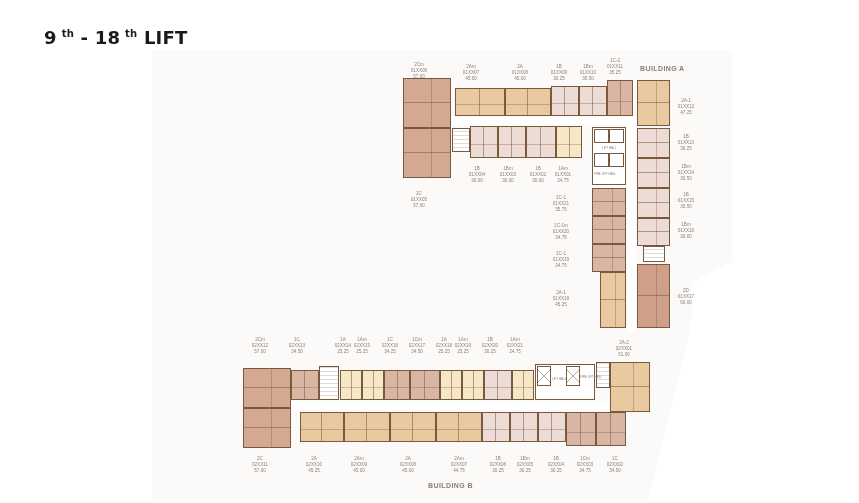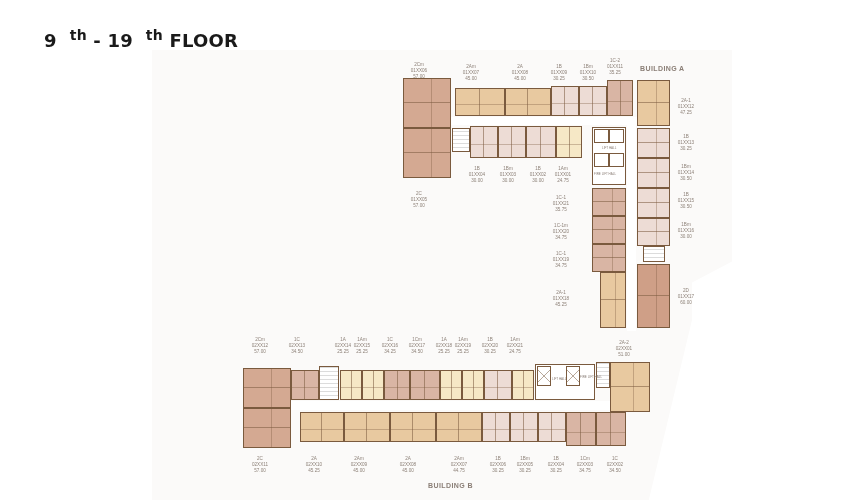--- a/index.html
+++ b/index.html
@@ -7,21 +7,21 @@
     width: 859px; height: 503px; position: relative; overflow: hidden;
     background: #ffffff;
     font-family: "Liberation Sans", sans-serif;
   }
   .title {
     position: absolute; left: 44px; top: 27px;
     font-family: "DejaVu Sans", sans-serif; font-weight: 700;
     font-size: 18px; color: #1a1a1a; letter-spacing: 0.2px;
     white-space: nowrap;
   }
-  .title sup { font-size: 14px; font-weight: 700; vertical-align: 7px; margin-left: 13px; }
+  .title sup { font-size: 10px; font-weight: 700; vertical-align: 7px; margin-left: 5px; }
   .panel {
     position: absolute; left: 152px; top: 50px; width: 580px; height: 450px;
     background: #fbfaf9;
     clip-path: polygon(0 0, 100% 0, 100% 47%, 22% 100%, 0 100%);
   }
   .panel2 {
     position: absolute; left: 152px; top: 50px; width: 540px; height: 450px;
     background: #fbfaf9;
     clip-path: polygon(0 0, 100% 0, 100% 60%, 92% 100%, 0 100%);
   }
@@ -63,21 +63,21 @@
   }
   .label span { display: block; }
 </style>
 </head>
 <body>
 
 <div class="panel"></div>
 <div class="panel2"></div>
 
 <h1 class="title" style="margin:0">
-  <span>9</span><sup>th</sup><span> - 19</span><sup>th</sup><span> FLOOR</span>
+  <span>9</span><sup>th</sup><span> - 18</span><sup>th</sup><span> LIFT</span>
 </h1>
 
 <div id="plan">
 
   <div class="corridor" style="left:440px;top:117px;width:200px;height:8px;"></div>
   <div class="corridor" style="left:627px;top:117px;width:9px;height:214px;"></div>
   <div class="stair" style="left:452px;top:128px;width:18px;height:24px;"></div>
   <div class="stair" style="left:643px;top:246px;width:22px;height:16px;"></div>
   <div class="core" style="left:592px;top:127px;width:34px;height:58px;">
     <div class="lift" style="left:1px;top:1px;width:15px;height:14px;"></div>

